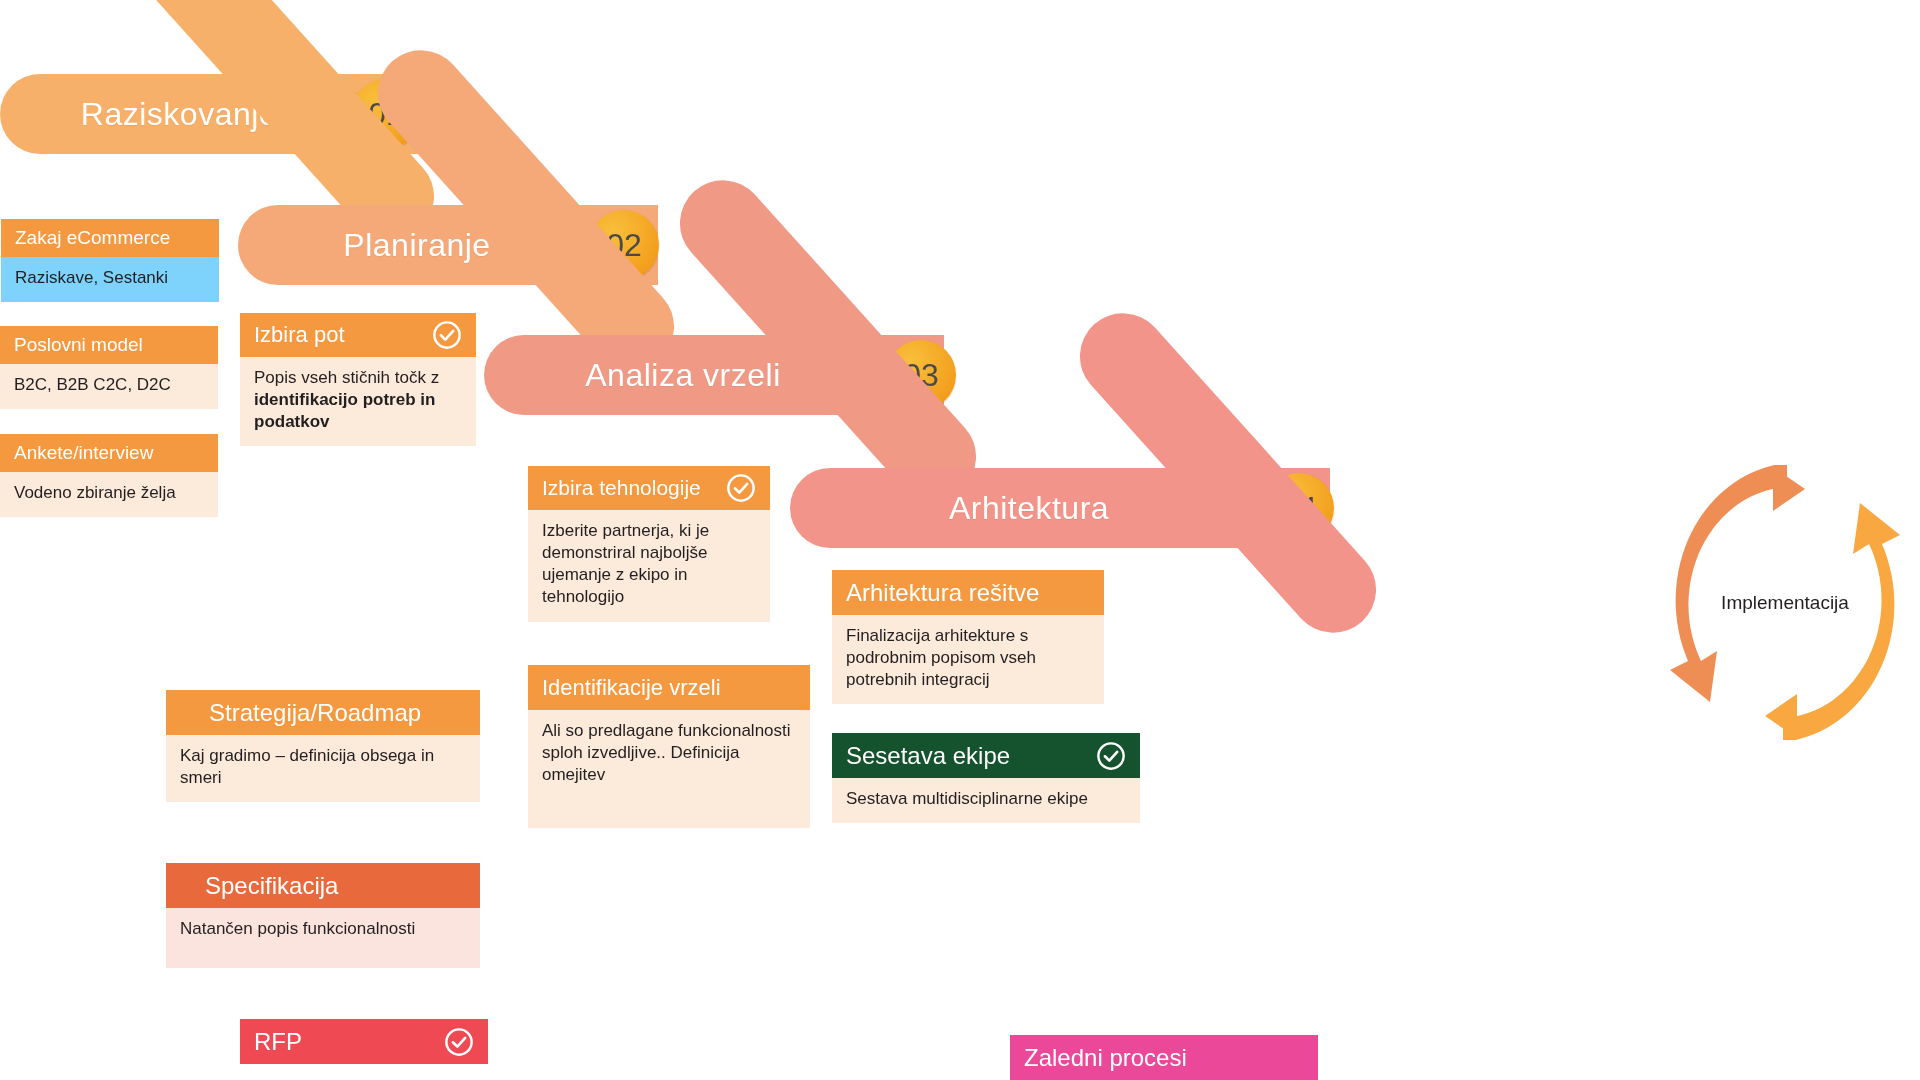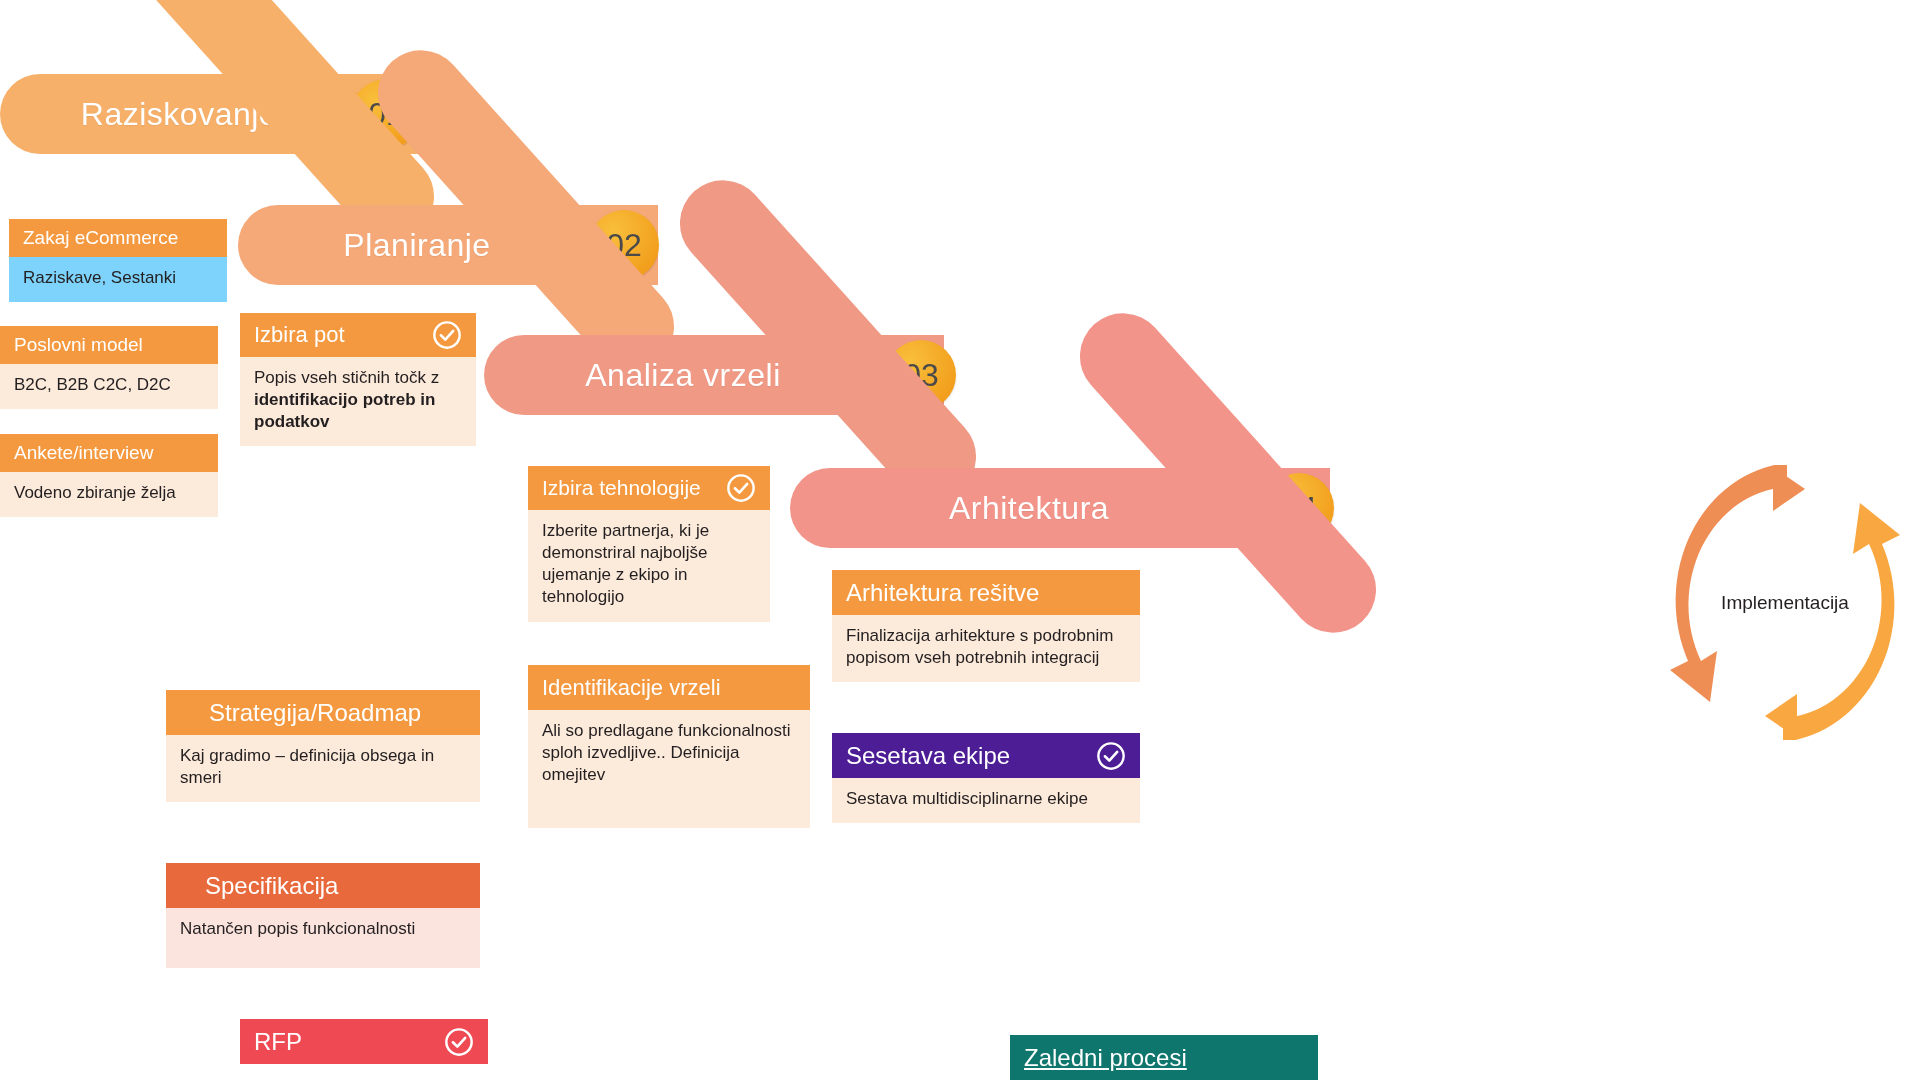--- a/index.html
+++ b/index.html
@@ -119,21 +119,21 @@
                 border-left:56px solid #ee6f63;"></div>
     <div class="label" style="font-size:32px;">Arhitektura</div>
   </div>
   <div class="numbadge" style="left:1264px;top:473px;width:70px;height:70px;font-size:32px;
               background:radial-gradient(circle at 35% 30%,#f9bf3c,#ef9311);">
     <span>04</span>
   </div>
   <div class="diag" style="left:1185px;top:273px;width:86px;height:400px;background:#f29489;
               transform:rotate(-42deg);transform-origin:50% 50%;"></div>
 
-  <div class="card" style="left:9px;top:219px;width:218px;">
+  <div class="card" style="left:1px;top:219px;width:218px;">
     <div class="chead" style="background:#f4993f;min-height:38px;">
       <span class="ctitle" style="font-size:19px;">Zakaj eCommerce</span>
     </div>
     <div class="cbody" style="background:#7dd3fc;font-size:17px;min-height:34px;">Raziskave, Sestanki</div>
   </div>
 
   <div class="card" style="left:0px;top:326px;width:218px;">
     <div class="chead" style="background:#f4993f;min-height:38px;">
       <span class="ctitle" style="font-size:19px;">Poslovni model</span>
     </div>
@@ -201,42 +201,42 @@
     <div class="cbody" style="background:#fceadb;font-size:17px;min-height:112px;">Izberite partnerja, ki je demonstriral najboljše ujemanje z ekipo in tehnologijo</div>
   </div>
 
   <div class="card" style="left:528px;top:665px;width:282px;">
     <div class="chead" style="background:#f4993f;min-height:45px;">
       <span class="ctitle" style="font-size:22px;">Identifikacije vrzeli</span>
     </div>
     <div class="cbody" style="background:#fceadb;font-size:17px;min-height:118px;">Ali so predlagane funkcionalnosti sploh izvedljive.. Definicija omejitev</div>
   </div>
 
-  <div class="card" style="left:832px;top:570px;width:308px;">
+  <div class="card" style="left:832px;top:570px;width:272px;">
     <div class="chead" style="background:#f4993f;min-height:45px;">
       <span class="ctitle" style="font-size:24px;">Arhitektura rešitve</span>
     </div>
     <div class="cbody" style="background:#fceadb;font-size:17px;min-height:62px;">Finalizacija arhitekture s podrobnim popisom vseh potrebnih integracij</div>
   </div>
 
   <div class="card" style="left:832px;top:733px;width:308px;">
-    <div class="chead" style="background:#4c1d95;min-height:45px;">
+    <div class="chead" style="background:#14532d;min-height:45px;">
       <span class="ctitle" style="font-size:24px;">Sesetava ekipe</span>
       <span class="check">
         <svg viewBox="0 0 32 32" width="30" height="30">
           <circle cx="16" cy="16" r="13.5" fill="none" stroke="#ffffff" stroke-width="2.6"></circle>
           <path d="M9.5 16.3 L14.2 21 L22.6 11.6" fill="none" stroke="#ffffff" stroke-width="2.8" stroke-linecap="round" stroke-linejoin="round"></path>
         </svg>
       </span>
     </div>
     <div class="cbody" style="background:#fceadb;font-size:17px;min-height:36px;">Sestava multidisciplinarne ekipe</div>
   </div>
 
   <div class="card" style="left:1010px;top:1035px;width:308px;">
-    <div class="chead" style="background:#0f766e;min-height:45px;text-decoration:underline;">
+    <div class="chead" style="background:#ec4899;min-height:45px;">
       <span class="ctitle" style="font-size:24px;">Zaledni procesi</span>
     </div>
   </div>
 
   <div class="cycle" style="left:1655px;top:465px;width:260px;height:275px;">
     <svg viewBox="0 0 260 275" width="260" height="275">
 
       <path d="M 132 22
                A 104 118 0 0 0 46 196
                L 62 186

